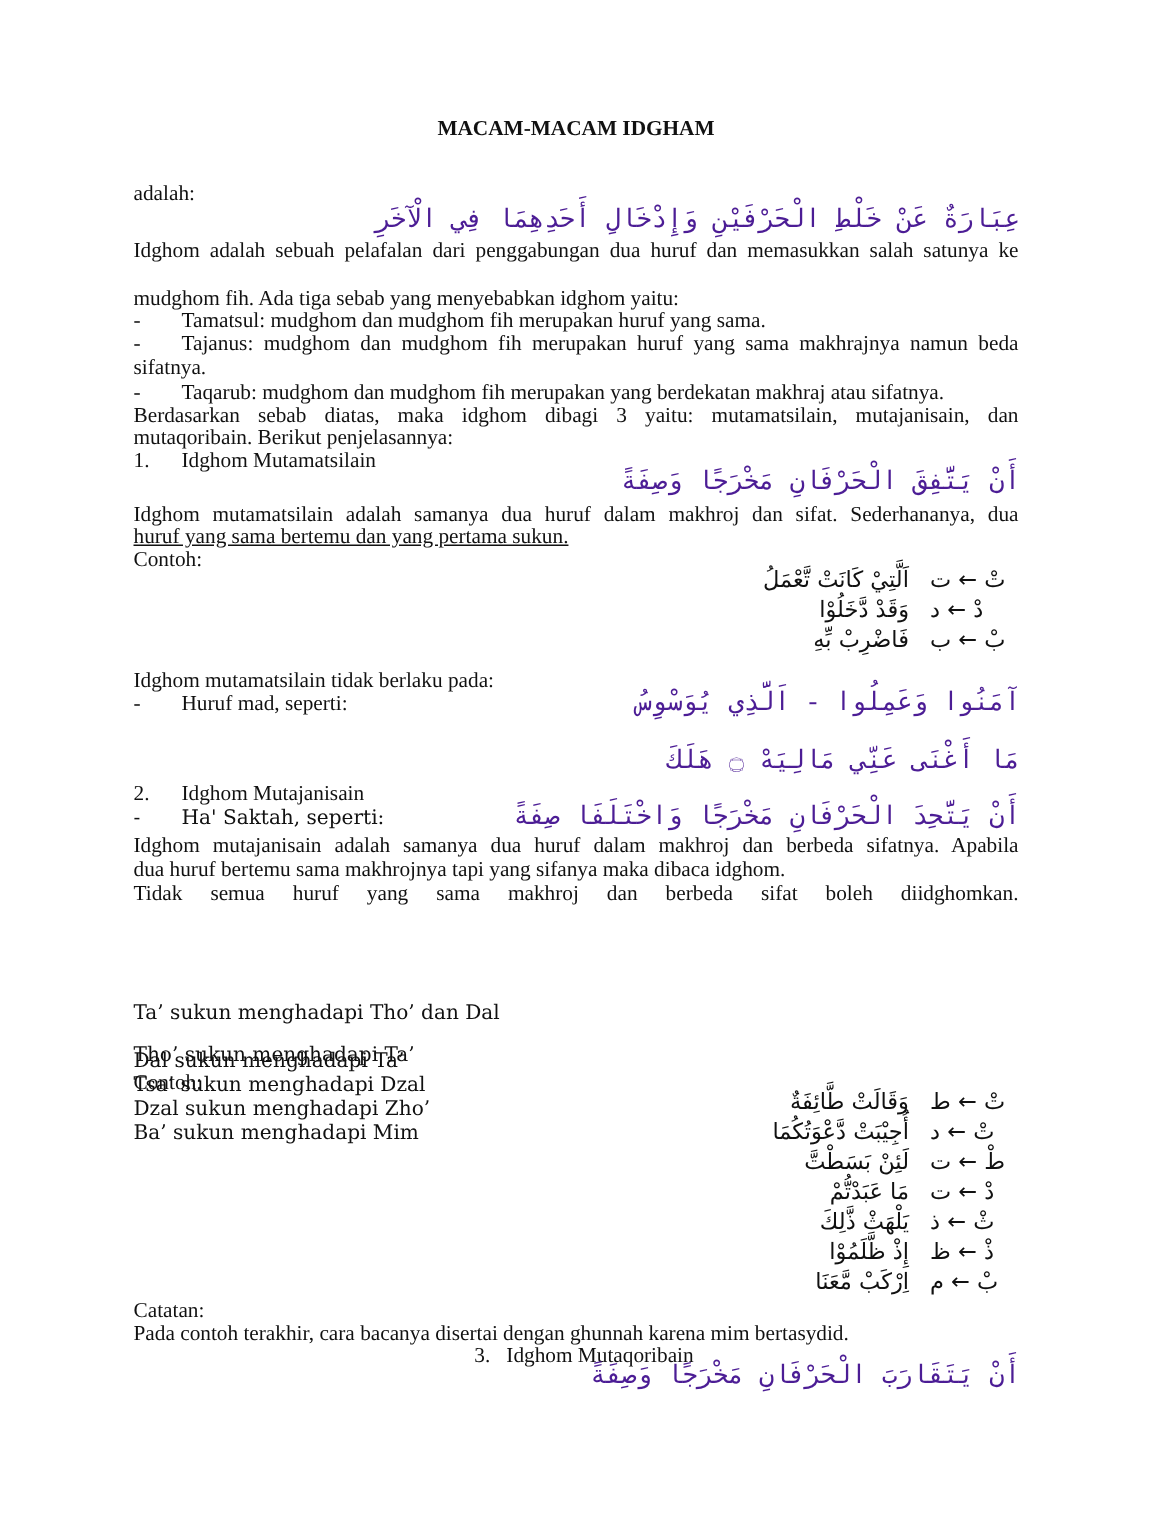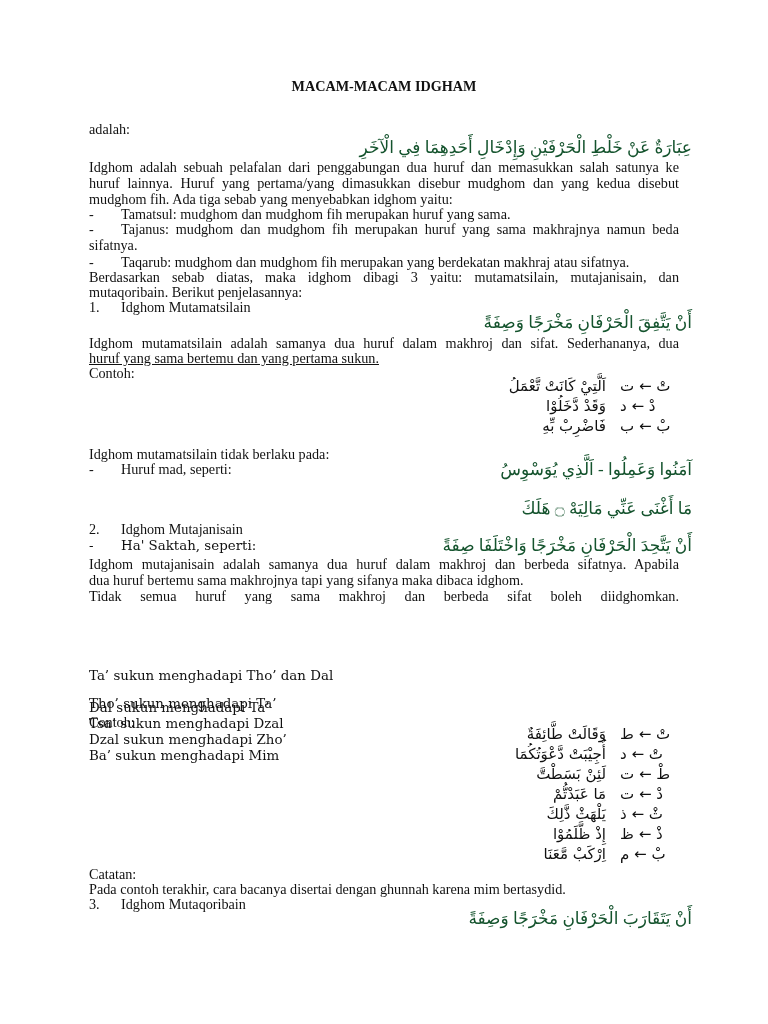--- a/index.html
+++ b/index.html
@@ -3,41 +3,40 @@
   <meta charset="utf-8">
   <style>
     html, body { margin: 0; padding: 0; background: #ffffff; }
     body { width: 768px; height: 1024px; position: relative; overflow: hidden;
            font-family: "Liberation Serif", "DejaVu Serif", serif; color: #111; }
     .page { position: absolute; left: 0; top: 0; width: 768px; height: 1024px; background: #fff; border-radius: 10px; }
     .line { position: absolute; left: 89px; width: 590px; font-size: 14.2px; line-height: 15px; white-space: nowrap; }
     .just { text-align: justify; text-align-last: justify; }
     .title { position: absolute; left: 0; width: 768px; top: 78px; text-align: center;
              font-weight: bold; font-size: 14.2px; }
-    .ar { position: absolute; right: 76px; direction: rtl; font-family: Liberation Serif, serif;
-          font-size: 17px; line-height: 20px; white-space: nowrap; color: #14532d; }
+    .ar { position: absolute; right: 88px; direction: rtl; font-family: Liberation Mono, monospace;
+          font-size: 17px; line-height: 20px; white-space: nowrap; color: #4c1d95; }
     .ex { position: absolute; right: 88px; direction: rtl; font-family: "DejaVu Sans", sans-serif;
           font-size: 15px; line-height: 17px; white-space: nowrap; }
     .ex .map { display: inline-block; width: 60px; text-align: left; }
     .ex .word { display: inline-block; margin-right: 14px; }
     .bul { display: inline-block; width: 32px; }
     .sans-list { font-family: "DejaVu Serif", serif; font-size: 13.4px; margin-top: 48px; }
   </style>
 </head>
 <body>
 
 <div class="page">
 
   <div class="title">MACAM-MACAM IDGHAM</div>
 
   <div class="line" style="top:122px;">adalah:</div>
   <div class="ar" style="top:138px;">عِبَارَةٌ عَنْ خَلْطِ الْحَرْفَيْنِ وَإِدْخَالِ أَحَدِهِمَا فِي الْآخَرِ</div>
 
   <div class="line just" style="top:160px;">Idghom adalah sebuah pelafalan dari penggabungan dua huruf dan memasukkan salah satunya ke</div>
-  <div class="line just" style="top:176px;">huruf lainnya. Huruf yang pertama/yang dimasukkan disebur mudghom dan yang kedua disebut</div>
   <div class="line" style="top:192px;">mudghom fih. Ada tiga sebab yang menyebabkan idghom yaitu:</div>
 
   <div class="line" style="top:207px;"><span class="bul">-</span><span>Tamatsul: mudghom dan mudghom fih merupakan huruf yang sama.</span></div>
   <div class="line just" style="top:222px;"><span class="bul">-</span><span>Tajanus: mudghom dan mudghom fih merupakan huruf yang sama makhrajnya namun beda</span></div>
   <div class="line" style="top:238px;">sifatnya.</div>
   <div class="line" style="top:255px;"><span class="bul">-</span><span>Taqarub: mudghom dan mudghom fih merupakan yang berdekatan makhraj atau sifatnya.</span></div>
 
   <div class="line just" style="top:270px;">Berdasarkan sebab diatas, maka idghom dibagi 3 yaitu: mutamatsilain, mutajanisain, dan</div>
   <div class="line" style="top:285px;">mutaqoribain. Berikut penjelasannya:</div>
 
@@ -75,16 +74,16 @@
   <div class="ex" style="top:746px;"><span class="map">تْ ← د</span><span class="word">أُجِيْبَتْ دَّعْوَتُكُمَا</span></div>
   <div class="ex" style="top:766px;"><span class="map">طْ ← ت</span><span class="word">لَئِنْ بَسَطْتَّ</span></div>
   <div class="ex" style="top:786px;"><span class="map">دْ ← ت</span><span class="word">مَا عَبَدْتُّمْ</span></div>
   <div class="ex" style="top:806px;"><span class="map">ثْ ← ذ</span><span class="word">يَلْهَثْ ذَّلِكَ</span></div>
   <div class="ex" style="top:826px;"><span class="map">ذْ ← ظ</span><span class="word">إِذْ ظَّلَمُوْا</span></div>
   <div class="ex" style="top:846px;"><span class="map">بْ ← م</span><span class="word">اِرْكَبْ مَّعَنَا</span></div>
 
   <div class="line" style="top:867px;">Catatan:</div>
   <div class="line" style="top:882px;">Pada contoh terakhir, cara bacanya disertai dengan ghunnah karena mim bertasydid.</div>
 
-  <div class="line" style="top:897px;"><span class="bul">3.</span><span>Idghom Mutaqoribain</span></div>
+  <div class="line" style="top:897px;text-align:center;"><span class="bul">3.</span><span>Idghom Mutaqoribain</span></div>
   <div class="ar" style="top:909px;">أَنْ يَتَقَارَبَ الْحَرْفَانِ مَخْرَجًا وَصِفَةً</div>
 
 </div>
 
 </body></html>

